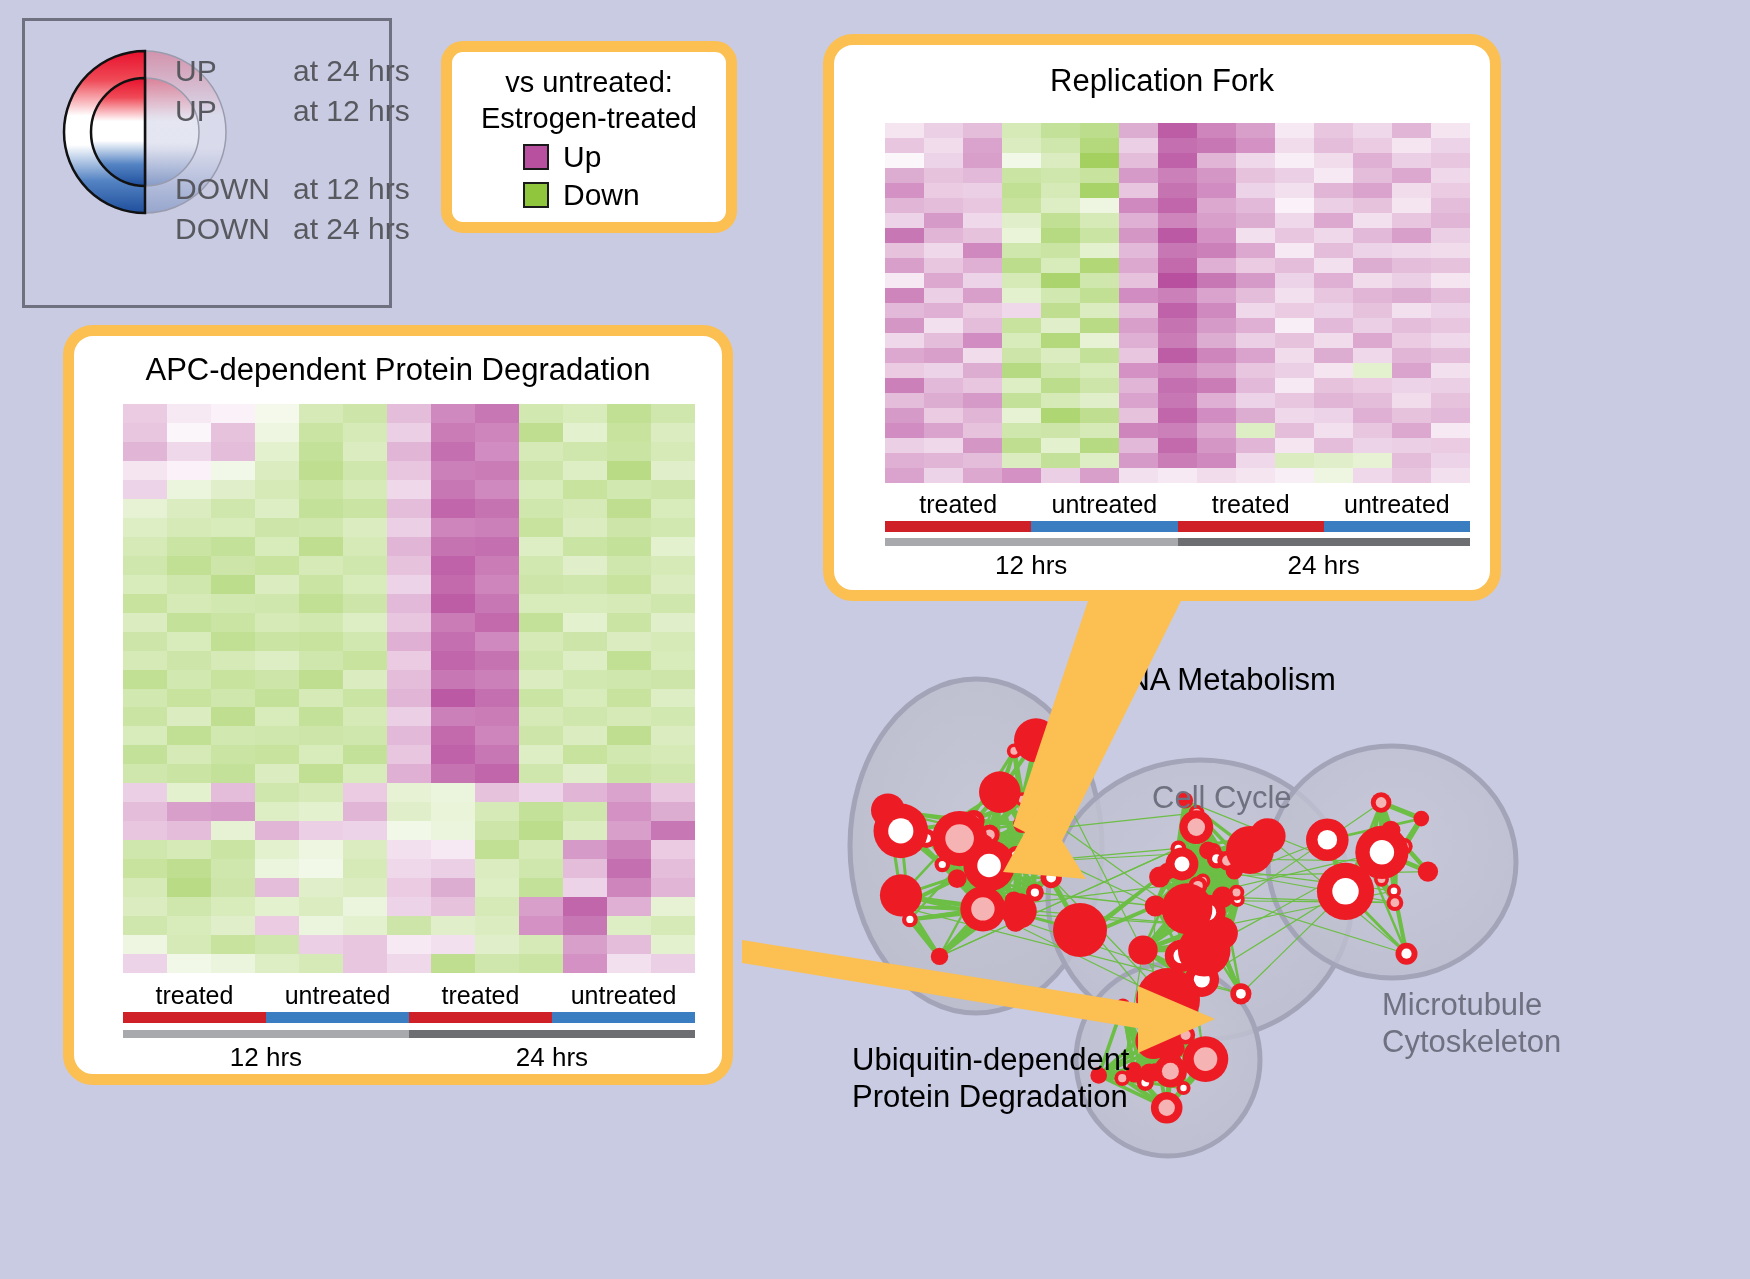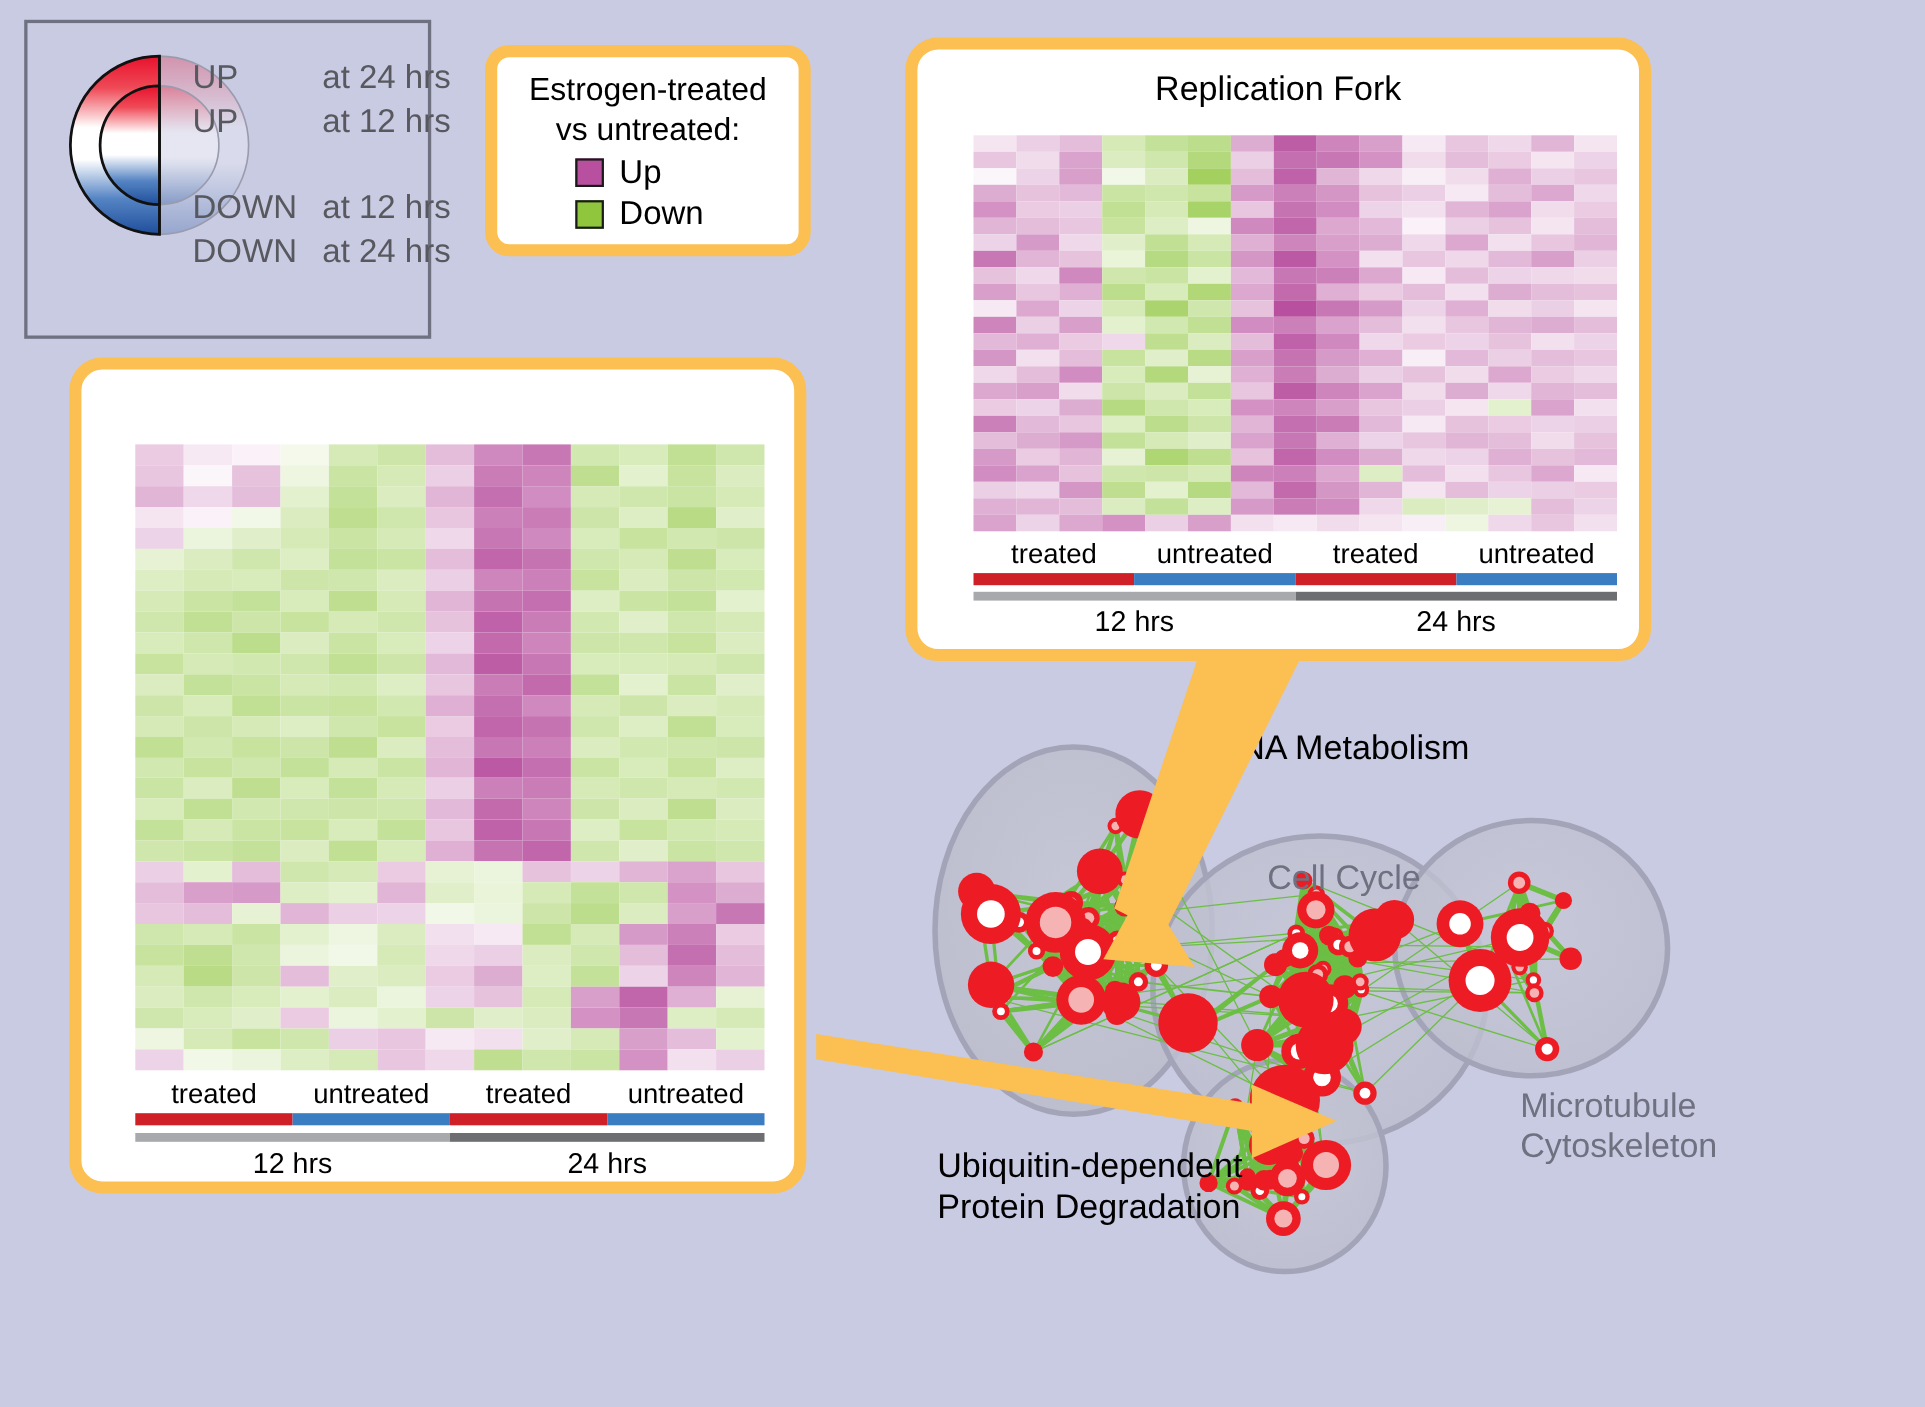--- a/index.html
+++ b/index.html
@@ -114,22 +114,22 @@
       <div class="legend-row">
         <span class="lab">DOWN</span>
         <span class="tm">at 24 hrs</span>
       </div>
     </div>
 
   </div>
 
   <div class="updown-box">
     <div class="updown-title">
+      <div>vs untreated:</div>
       <div>Estrogen-treated</div>
-      <div>vs untreated:</div>
     </div>
     <div class="swatch-row">
       <span class="swatch" style="background:#b8509f"></span>
       <span class="swatch-lab">Up</span>
     </div>
     <div class="swatch-row">
       <span class="swatch" style="background:#8fc63d"></span>
       <span class="swatch-lab">Down</span>
     </div>
   </div>
@@ -517,20 +517,21 @@
         <div class="time-bar" style="width:50%; background:#6d6e71"></div>
       </div>
       <div class="grp-row" style="margin-top:2px;">
         <div class="time-lab" style="width:50%">12 hrs</div>
         <div class="time-lab" style="width:50%">24 hrs</div>
       </div>
     </div>
   </div>
 
   <div class="panel" style="left:63px; top:325px; width:670px; height:760px;">
+    <div class="panel-title" style="margin-top:16px;">APC-dependent Protein Degradation</div>
     <div id="hm-apc" class="hm" style="position: absolute; left: 49px; top: 68px; width: 572px; height: 569px; grid-template-columns: repeat(13, 1fr); grid-template-rows: repeat(30, 1fr);">
         <div class="hm-cell" style="background: rgb(234, 203, 226);"></div>
         <div class="hm-cell" style="background: rgb(246, 233, 243);"></div>
         <div class="hm-cell" style="background: rgb(250, 242, 248);"></div>
         <div class="hm-cell" style="background: rgb(244, 249, 236);"></div>
         <div class="hm-cell" style="background: rgb(213, 234, 182);"></div>
         <div class="hm-cell" style="background: rgb(205, 229, 168);"></div>
         <div class="hm-cell" style="background: rgb(228, 189, 219);"></div>
         <div class="hm-cell" style="background: rgb(207, 137, 190);"></div>
         <div class="hm-cell" style="background: rgb(200, 119, 181);"></div>

